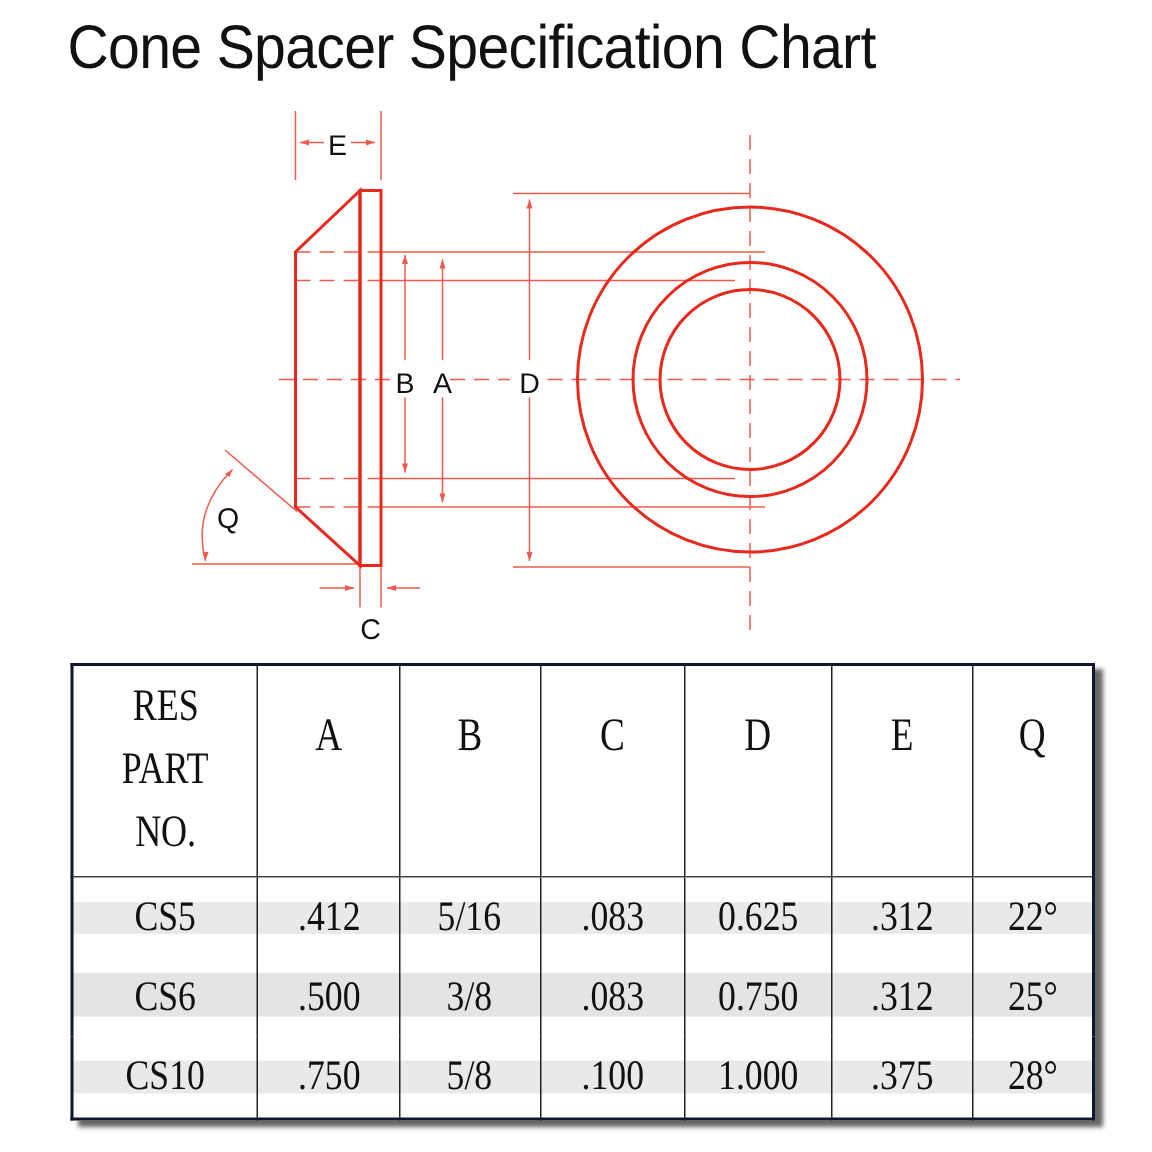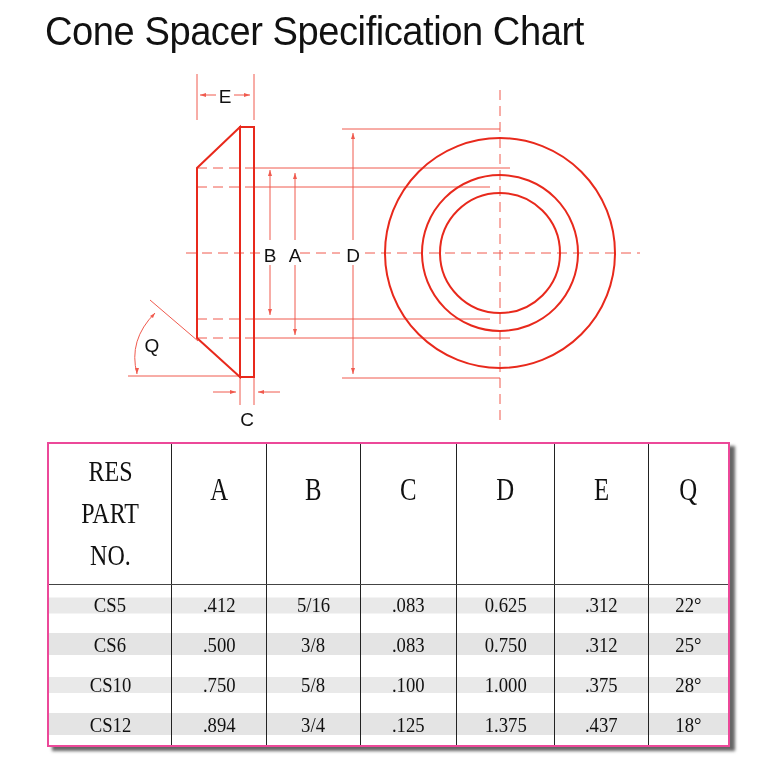--- a/index.html
+++ b/index.html
@@ -3,25 +3,25 @@
 <meta charset="utf-8">
 <style>
   html, body { margin: 0; padding: 0; background: #ffffff; }
   body { width: 768px; height: 768px; position: relative; overflow: hidden; font-family: "Liberation Sans", sans-serif; }
   .title { position: absolute; left: 45px; top: 8px; font-family: "Liberation Sans", sans-serif; font-size: 41px; color: #111; letter-spacing: -0.5px; transform: scaleX(0.93); transform-origin: left top; white-space: nowrap; }
   .diagram { position: absolute; left: 0; top: 0; width: 768px; height: 440px; }
   .diagram text { font-family: "Liberation Sans", sans-serif; fill: #111; }
   .table-wrap { position: absolute; left: 47px; top: 442px; width: 683px; height: 305px; box-shadow: 5px 4px 3px #666; background: #fff; }
   table.spec { border-collapse: collapse; width: 683px; height: 305px; font-family: "Liberation Serif", serif; color: #111; }
   table.spec th, table.spec td { border-left: 1px solid #222; border-right: 1px solid #222; text-align: center; padding: 0; }
-  table.spec { border: 2px solid #ec4899; }
+  table.spec { border: 2px solid #0f172a; }
   table.spec thead th { font-weight: normal; font-size: 31px; vertical-align: top; padding-top: 28px; border-bottom: 1px solid #444; height: 112px; transform-origin: center; }
   table.spec thead th.part { font-size: 30px; line-height: 42px; padding-top: 6px; }
   table.spec thead th span { display: inline-block; transform: scaleX(0.8); }
-  table.spec tbody td { font-size: 22px; height: 27px; line-height: 24px; }
+  table.spec tbody td { font-size: 28px; height: 27px; line-height: 24px; }
   table.spec tbody td span { display: inline-block; transform: scaleX(0.85); }
   table.spec tbody tr:nth-child(odd) td { background: linear-gradient(#ffffff 0 30%, #e9e9e9 30% 70%, #ffffff 70% 100%); }
   table.spec tbody tr:nth-child(even) td { background: linear-gradient(#ffffff 0 20%, #e4e4e4 20% 75%, #ffffff 75% 100%); }
 </style>
 </head>
 <body>
 
 <div class="title">Cone Spacer Specification Chart</div>
 
 <svg class="diagram" viewBox="0 0 768 440" width="768" height="440">
@@ -148,24 +148,15 @@
       </tr>
       <tr>
         <td><span>CS10</span></td>
         <td><span>.750</span></td>
         <td><span>5/8</span></td>
         <td><span>.100</span></td>
         <td><span>1.000</span></td>
         <td><span>.375</span></td>
         <td><span>28°</span></td>
       </tr>
-      <tr>
-        <td><span>CS12</span></td>
-        <td><span>.894</span></td>
-        <td><span>3/4</span></td>
-        <td><span>.125</span></td>
-        <td><span>1.375</span></td>
-        <td><span>.437</span></td>
-        <td><span>18°</span></td>
-      </tr>
     </tbody>
   </table>
 </div>
 
 </body></html>

